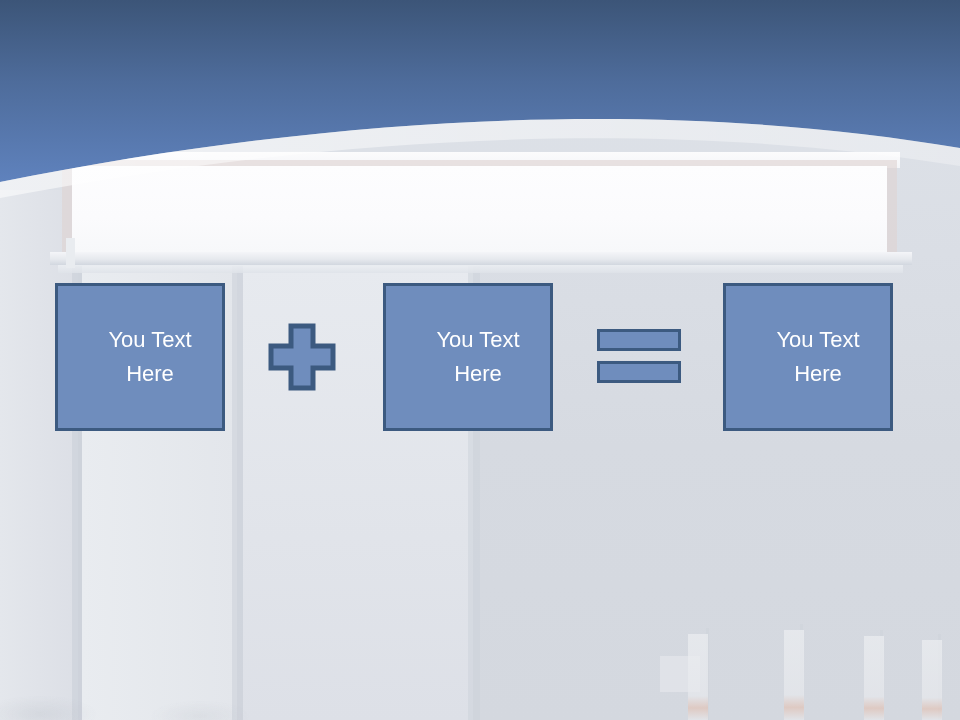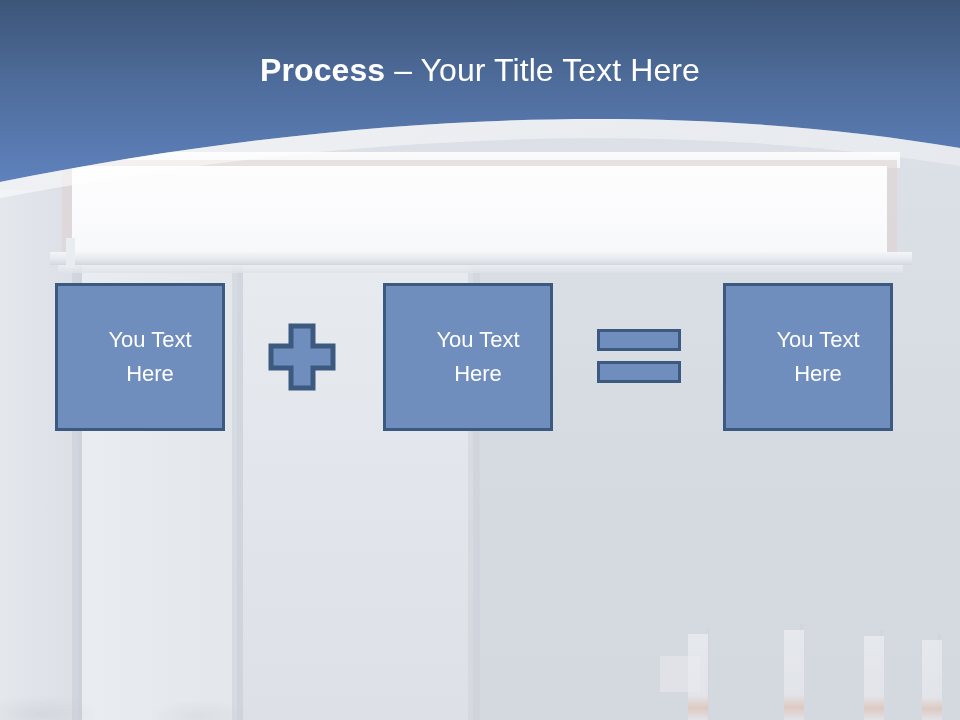--- a/index.html
+++ b/index.html
@@ -208,23 +208,20 @@
           <stop offset="55%" stop-color="#ffffff" stop-opacity="0.42"></stop>
           <stop offset="100%" stop-color="#ffffff" stop-opacity="0.30"></stop>
         </linearGradient>
       </defs>
 
       <path d="M0,0 L960,0 L960,148 C700,104 380,106 0,182 Z" fill="url(#hdrGrad)"></path>
 
       <path d="M0,182 C380,106 700,104 960,148 L960,166 C700,124 380,126 0,198 Z" fill="url(#arcHalo)"></path>
     </svg>
 
-    <div class="slide-title">
-      <span class="t-bold">Process</span><span class="t-reg"> – </span><span class="t-reg">Your Title Text Here</span>
-    </div>
   </div>
 
   <div class="pbox pbox-1">
     <div>
       <span class="ptxt">You Text</span>
       <span class="ptxt">Here</span>
     </div>
   </div>
 
   <div class="op-plus">

